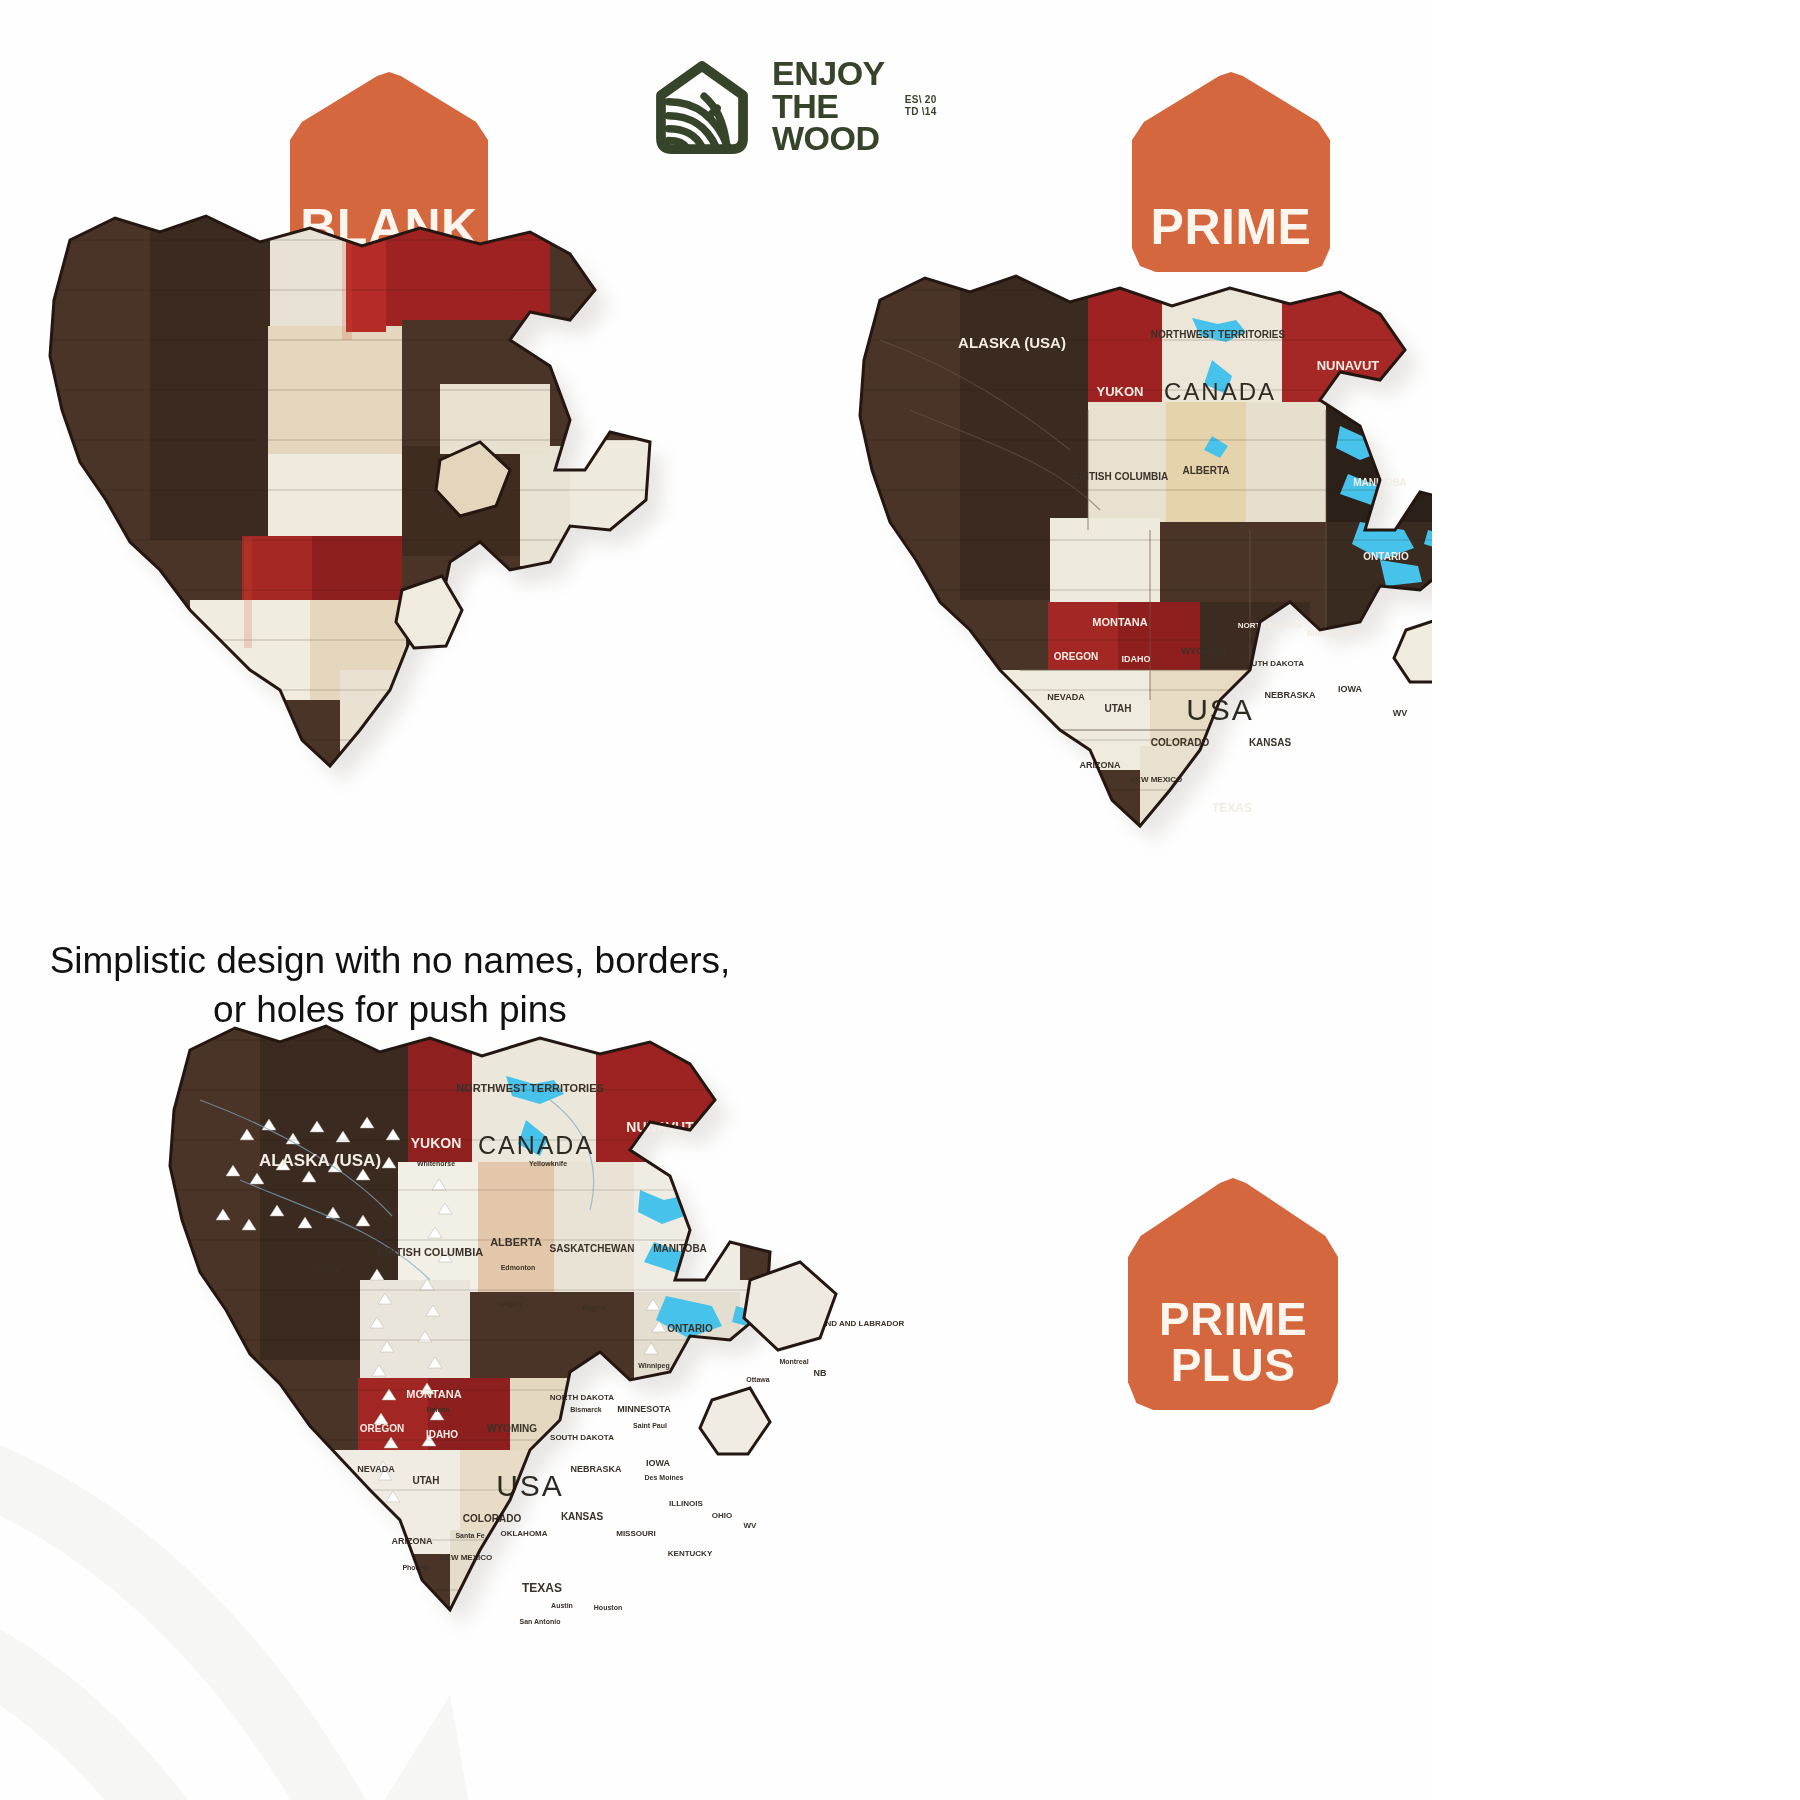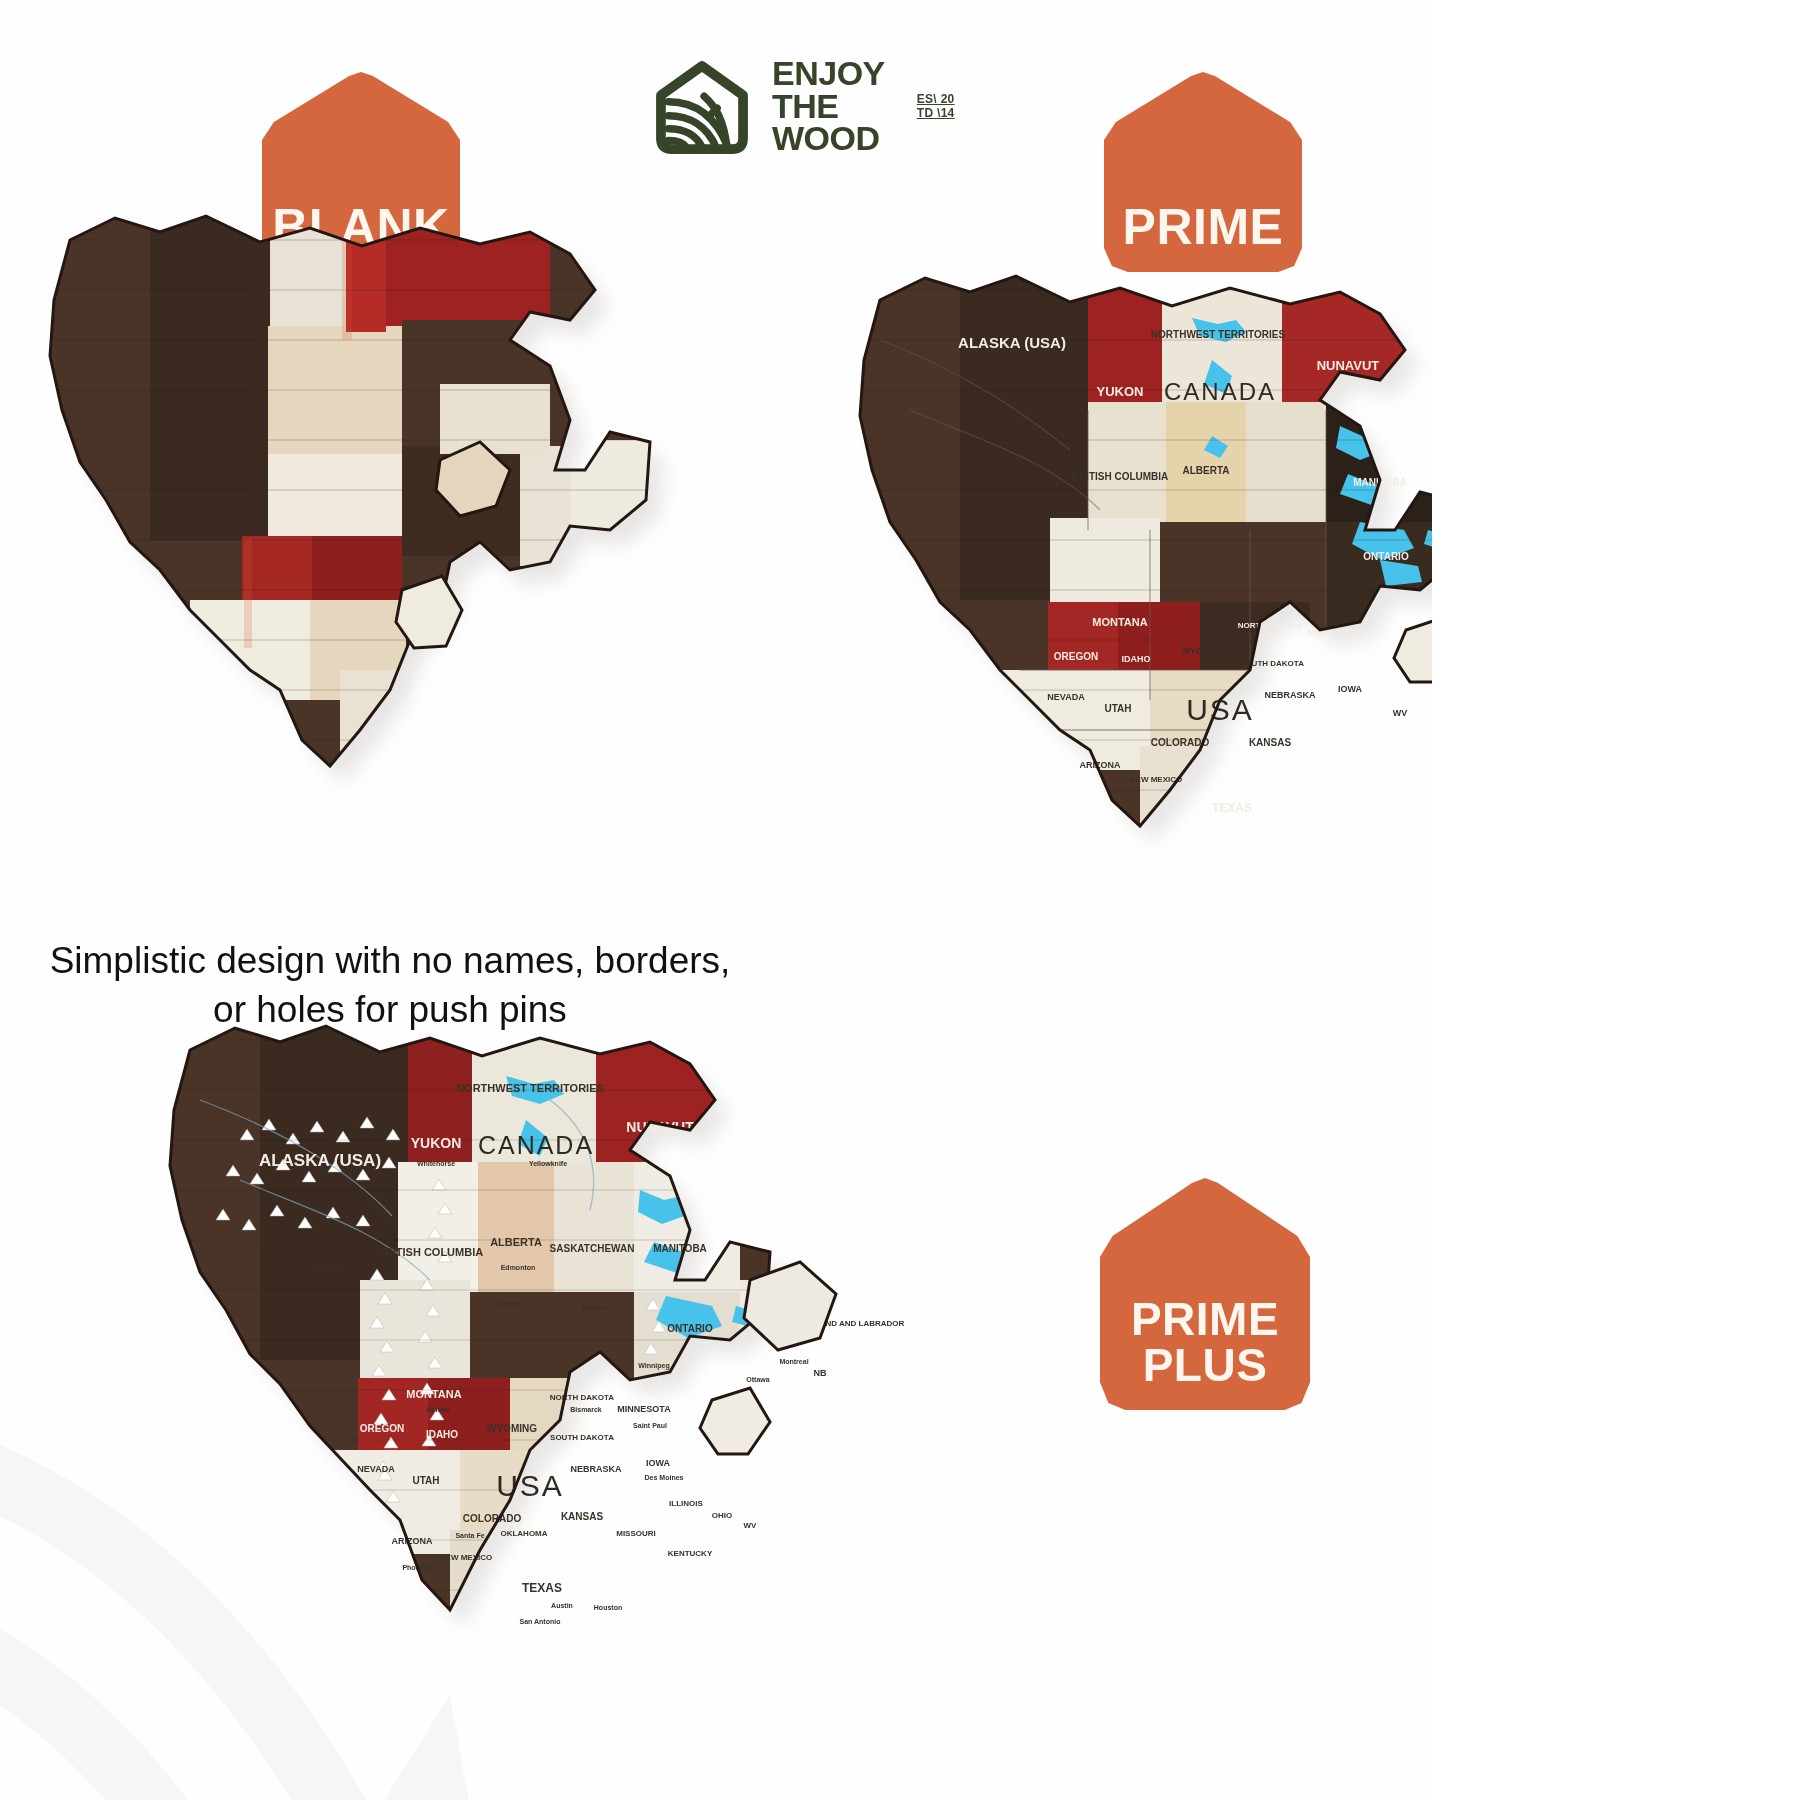--- a/index.html
+++ b/index.html
@@ -35,44 +35,44 @@
   .brand-text {
     color: #36442a;
     font-weight: 800;
     font-size: 34px;
     line-height: 0.97;
     letter-spacing: -0.5px;
   }
   .brand-text div { display: block; }
   .brand-est {
     color: #36442a;
-    font-size: 12px;
+    font-size: 10px;
     font-weight: 700;
     line-height: 1.18;
-    margin-left: 16px;
+    margin-left: 4px;
     align-self: center;
     white-space: pre-line;
     letter-spacing: .3px;
-    text-decoration: underline;
   }
 
   
   .badge {
     position: absolute;
     display: flex;
     align-items: flex-end;
     justify-content: center;
     color: #fdf6ef;
     font-weight: 800;
     text-align: center;
     letter-spacing: .5px;
     line-height: 1.0;
     padding-bottom: 20px;
     -webkit-clip-path: polygon(0% 34%, 6% 25%, 44% 2%, 50% 0%, 56% 2%, 94% 25%, 100% 34%, 100% 88%, 96% 97%, 88% 100%, 12% 100%, 4% 97%, 0% 88%);
     clip-path: polygon(0% 34%, 6% 25%, 44% 2%, 50% 0%, 56% 2%, 94% 25%, 100% 34%, 100% 88%, 96% 97%, 88% 100%, 12% 100%, 4% 97%, 0% 88%);
+    margin-left: 28px;
   }
   #badge-blank { left: 262px; top: 72px; width: 198px; height: 200px; font-size: 50px; }
   #badge-prime { left: 1104px; top: 72px; width: 198px; height: 200px; font-size: 50px; }
   #badge-prime-plus {
     left: 1100px; top: 1178px; width: 210px; height: 232px;
     font-size: 46px; padding-bottom: 22px;
   }
   #badge-prime-plus .badge-line2 { display: block; }
 
   

